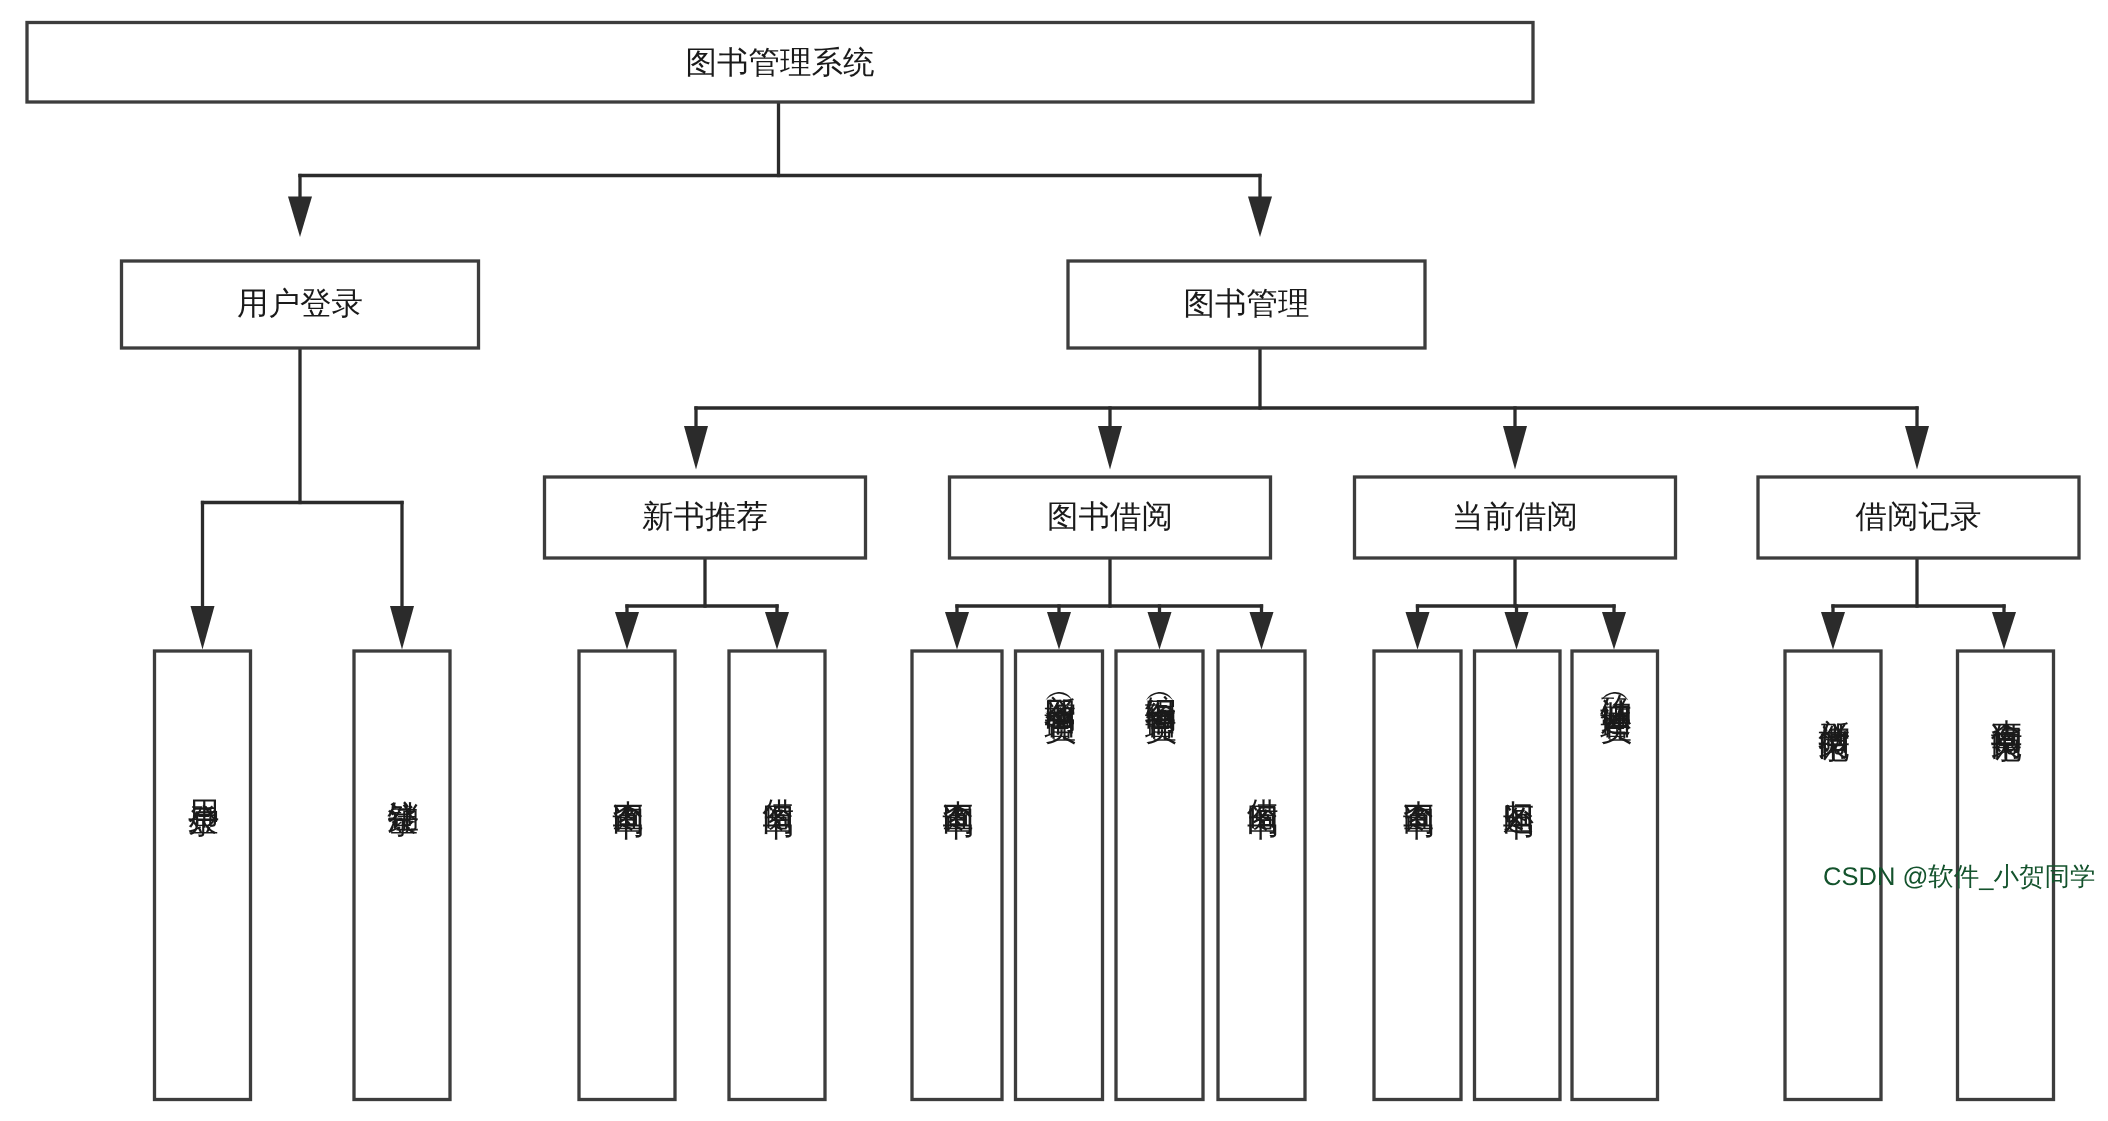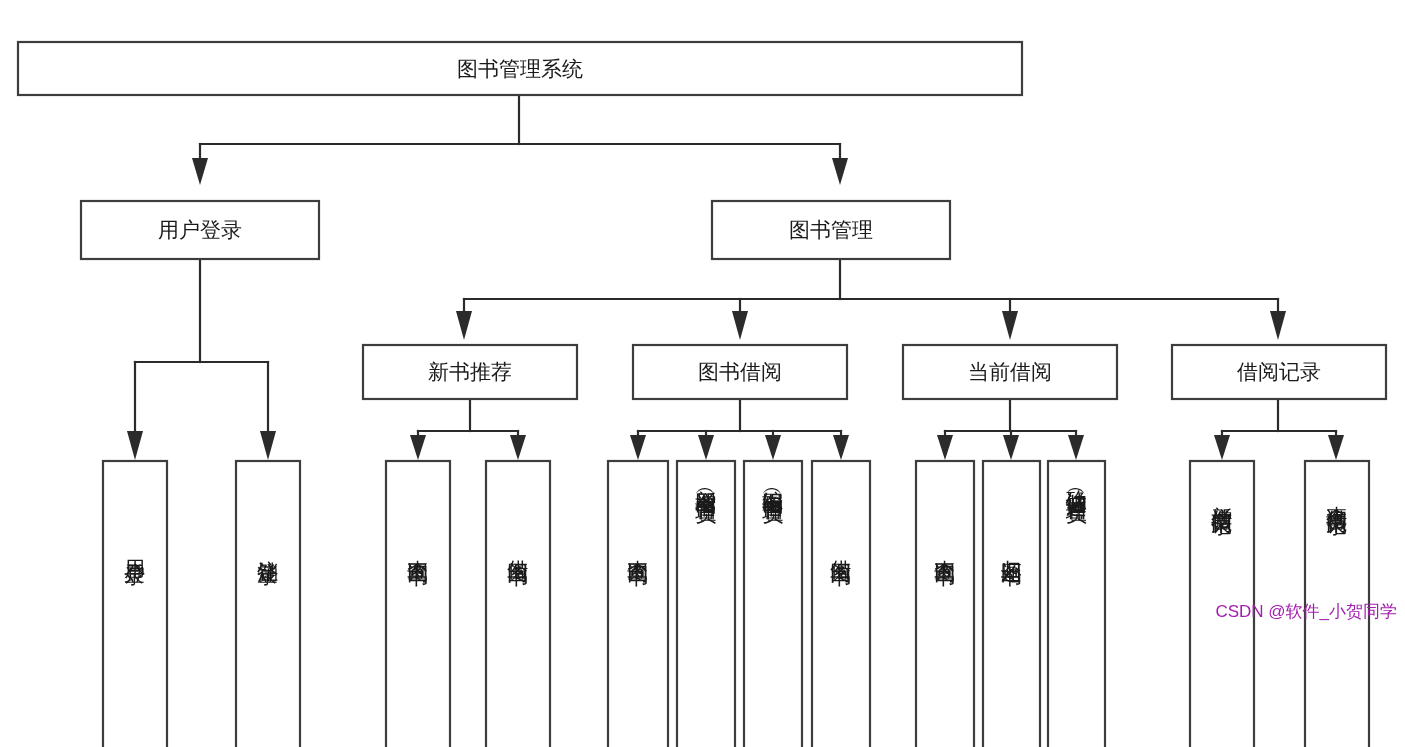--- a/index.html
+++ b/index.html
@@ -11,21 +11,20 @@
     width: 1405px;
     height: 747px;
     font-family: "Liberation Sans", "DejaVu Sans", sans-serif;
     overflow: hidden;
     position: relative;
   }
   #diagram-root {
     position: relative;
     width: 1405px;
     height: 602px;
-    margin-top: 27px;
   }
   svg.diagram-canvas {
     position: absolute;
     top: 0;
     left: 0;
     width: 1405px;
     height: 747px;
     display: block;
   }
   .node-box {
@@ -66,21 +65,21 @@
     color: #1a1a1a;
     letter-spacing: 2px;
     white-space: nowrap;
   }
   .watermark {
     position: absolute;
     right: 8px;
     bottom: 6px;
     font-family: "Liberation Sans", "DejaVu Sans", sans-serif;
     font-size: 17px;
-    color: #a21caf;
+    color: #14532d;
     white-space: nowrap;
     user-select: none;
   }
 </style>
 </head>
 <body>
 
 <div id="diagram-root">
 
   <svg class="diagram-canvas" viewBox="0 0 1405 747" xmlns="http://www.w3.org/2000/svg">

